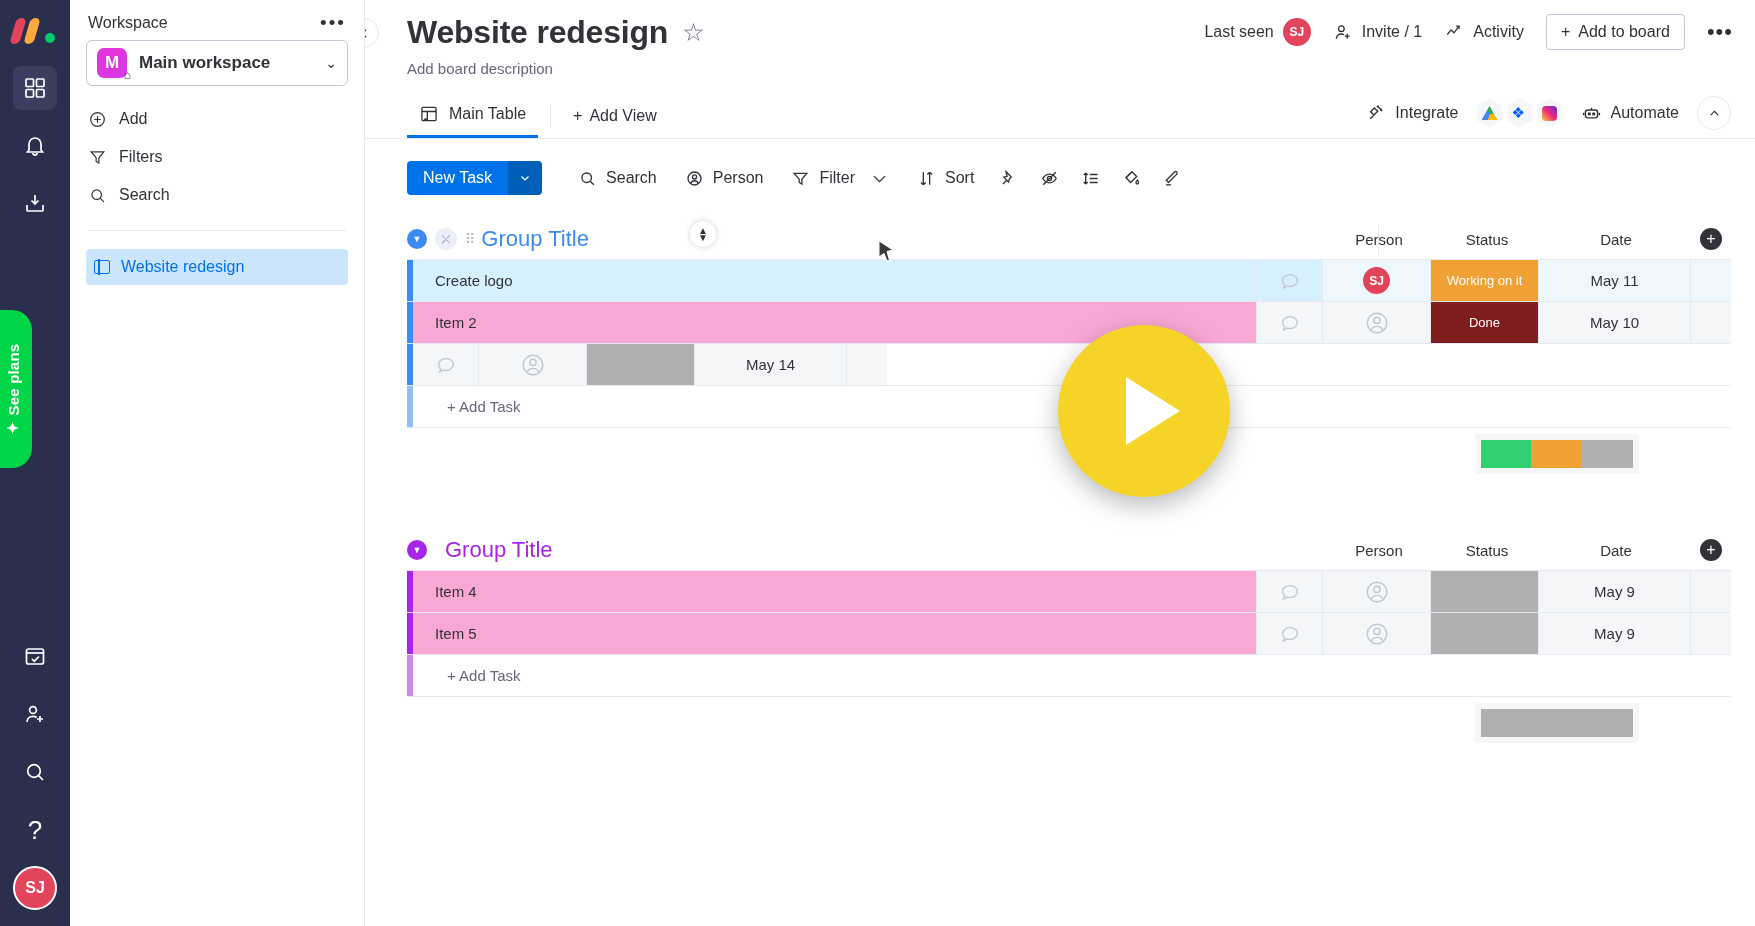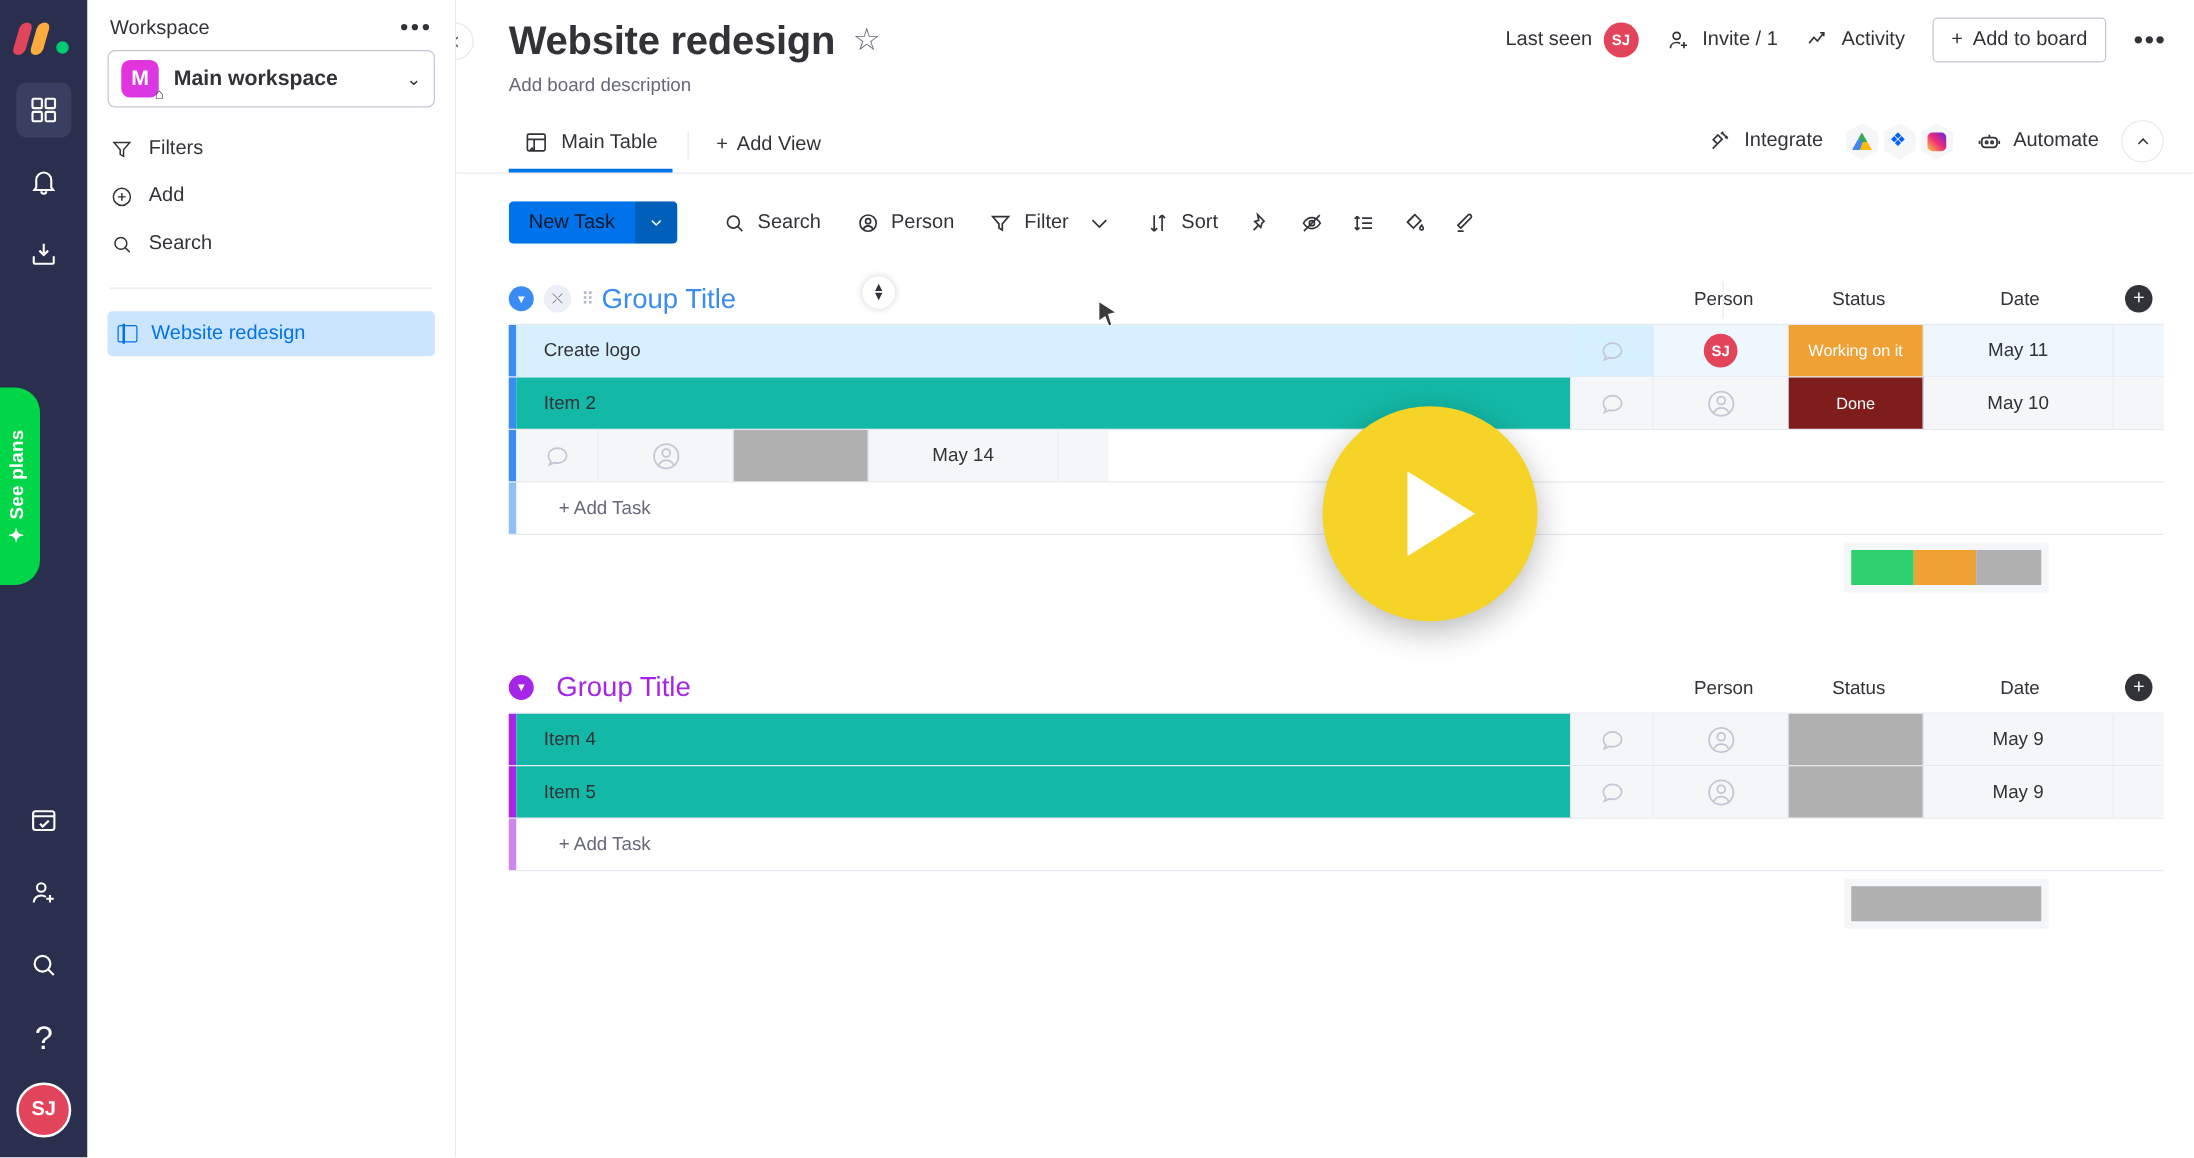--- a/index.html
+++ b/index.html
@@ -135,21 +135,21 @@
   .hexi .db { width:16px;height:14px;color:#0061ff;font-size:15px;line-height:14px;}
   .hexi .ig { width:15px;height:15px;border-radius:4px;
       background: linear-gradient(45deg,#f9ce34,#ee2a7b,#6228d7); }
   .auto { display:flex; align-items:center; gap:9px; font-size:16px; color:#323338; cursor:pointer;}
   .chev-up { width:34px;height:34px;border-radius:50%;border:1px solid #e6e9ef;background:#fff;
      display:flex;align-items:center;justify-content:center;cursor:pointer;font-size:13px;color:#323338;}
 
   
   .toolbar { display:flex; align-items:center; gap: 0; padding: 16px 24px 0 42px; height: 62px; }
   .newtask { display:flex; height: 34px; border-radius:4px; overflow:hidden; cursor:pointer; }
-  .newtask .lbl { background:#0073ea; color:#0f172a; font-size:16px; padding: 0 16px;
+  .newtask .lbl { background:#0073ea; color:#ffffff; font-size:16px; padding: 0 16px;
      display:flex;align-items:center; }
   .newtask .cv { background:#0060b9; color:#fff; width:34px; display:flex;align-items:center;justify-content:center;font-size:12px;}
   .tb-item { display:flex; align-items:center; gap:9px; font-size:16px; color:#323338;
      cursor:pointer; padding: 0 14px; height:34px; }
   .tb-item svg { width:19px; height:19px; stroke:#323338; fill:none; stroke-width:1.7;}
   .tb-icon { padding: 0 11px; }
   .tb-gap { width: 22px; }
 
   
   .board-area { position:relative; padding: 0 24px 0 42px; margin-top: 6px; }
@@ -172,21 +172,21 @@
   .plus-col { width: 40px; display:flex; align-items:center; justify-content:center; }
   .plus-circle { width:22px;height:22px;border-radius:50%;background:#323338;color:#fff;
      display:flex;align-items:center;justify-content:center;font-size:16px;line-height:16px;cursor:pointer;}
   .hdr-divider { position:absolute; right:352px; top:6px; width:1px; height:30px; background:#e6e9ef;}
 
   .rows { border-top: 1px solid #e6e9ef; }
   .row { display:flex; align-items:stretch; height: 42px; border-bottom:1px solid #e6e9ef; background:#fff;}
   .row.sel { background:#d7f0ff; }
   .row-color { width: 6px; flex: 0 0 6px; }
   .row-name { flex:1; display:flex; align-items:center; padding-left: 22px; font-size:15px; color:#323338;
-     background:#14b8a6; border-right:1px solid #e6e9ef;}
+     background:#f9a8d4; border-right:1px solid #e6e9ef;}
   .row.sel .row-name { background:#d7f0ff; }
   .chat-cell { width: 66px; display:flex; align-items:center; justify-content:center; background:#f5f6f8; border-right:1px solid #e6e9ef;}
   .row.sel .chat-cell { background:#d7f0ff; }
   .chat-cell svg { width:22px;height:22px;stroke:#c3c6d4;fill:none;stroke-width:1.5;}
   .cell { width:108px; display:flex;align-items:center;justify-content:center; font-size:15px;
      color:#323338; background:#f5f6f8; border-right:1px solid #e6e9ef;}
   .row.sel .cell { background:#eef7fd; }
   .cell.person { }
   .cell.status { color:#fff; font-size:13px; }
   .cell.date { width:152px; }
@@ -294,30 +294,30 @@
         <span>M</span>
         <span class="home">⌂</span>
       </span>
       <span class="ws-name">Main workspace</span>
       <span class="chev">⌄</span>
     </div>
 
     <div class="ws-menu">
       <div class="ws-menu-item">
         <svg viewBox="0 0 24 24">
-            <path d="M4 5h16l-6.3 7.4V19l-3.4-2v-4.6z"></path>
-          </svg>
-        <span>Filters</span>
-      </div>
-      <div class="ws-menu-item">
-        <svg viewBox="0 0 24 24">
             <circle cx="12" cy="12" r="8.6"></circle>
             <path d="M12 8v8M8 12h8"></path>
           </svg>
         <span>Add</span>
+      </div>
+      <div class="ws-menu-item">
+        <svg viewBox="0 0 24 24">
+            <path d="M4 5h16l-6.3 7.4V19l-3.4-2v-4.6z"></path>
+          </svg>
+        <span>Filters</span>
       </div>
       <div class="ws-menu-item">
         <svg viewBox="0 0 24 24">
             <circle cx="11" cy="11" r="6"></circle>
             <path d="M15.3 15.3 20 20"></path>
           </svg>
         <span>Search</span>
       </div>
     </div>
 

